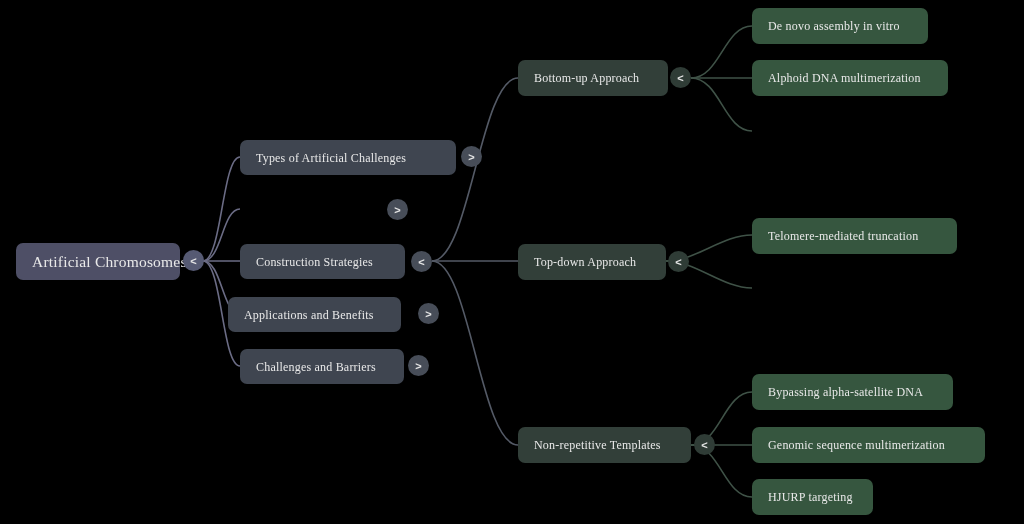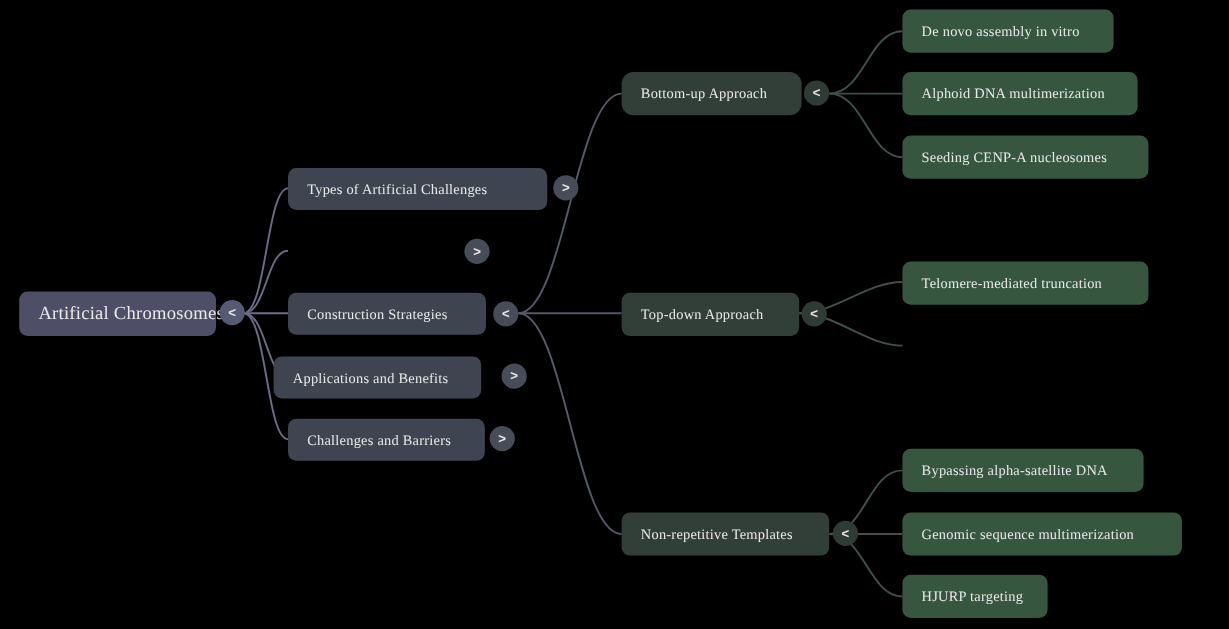--- a/index.html
+++ b/index.html
@@ -138,21 +138,21 @@
     <span>&gt;</span>
   </div>
 
   <div class="node node-l2" style="left:240px; top:349px; width:164px; height:35px;">
     <span>Challenges and Barriers</span>
   </div>
   <div class="badge badge-slate" style="left:408px; top:355px;">
     <span>&gt;</span>
   </div>
 
-  <div class="node node-l3" style="left:518px; top:60px; width:150px; height:36px;border-radius:10px;">
+  <div class="node node-l3" style="left:518px; top:60px; width:150px; height:36px;">
     <span>Bottom-up Approach</span>
   </div>
   <div class="badge badge-green" style="left:670px; top:67px;">
     <span>&lt;</span>
   </div>
 
   <div class="node node-l3" style="left:518px; top:244px; width:148px; height:36px;">
     <span>Top-down Approach</span>
   </div>
   <div class="badge badge-green" style="left:668px; top:251px;">
@@ -165,23 +165,20 @@
   <div class="badge badge-green" style="left:694px; top:434px;">
     <span>&lt;</span>
   </div>
 
   <div class="node node-leaf" style="left:752px; top:8px; width:176px; height:36px;">
     <span>De novo assembly in vitro</span>
   </div>
   <div class="node node-leaf" style="left:752px; top:60px; width:196px; height:36px;">
     <span>Alphoid DNA multimerization</span>
   </div>
-  <div class="node node-leaf" style="left:752px; top:113px; width:205px; height:36px;">
-    <span>Seeding CENP-A nucleosomes</span>
-  </div>
 
   <div class="node node-leaf" style="left:752px; top:218px; width:205px; height:36px;">
     <span>Telomere-mediated truncation</span>
   </div>
 
   <div class="node node-leaf" style="left:752px; top:374px; width:201px; height:36px;">
     <span>Bypassing alpha-satellite DNA</span>
   </div>
   <div class="node node-leaf" style="left:752px; top:427px; width:233px; height:36px;">
     <span>Genomic sequence multimerization</span>

